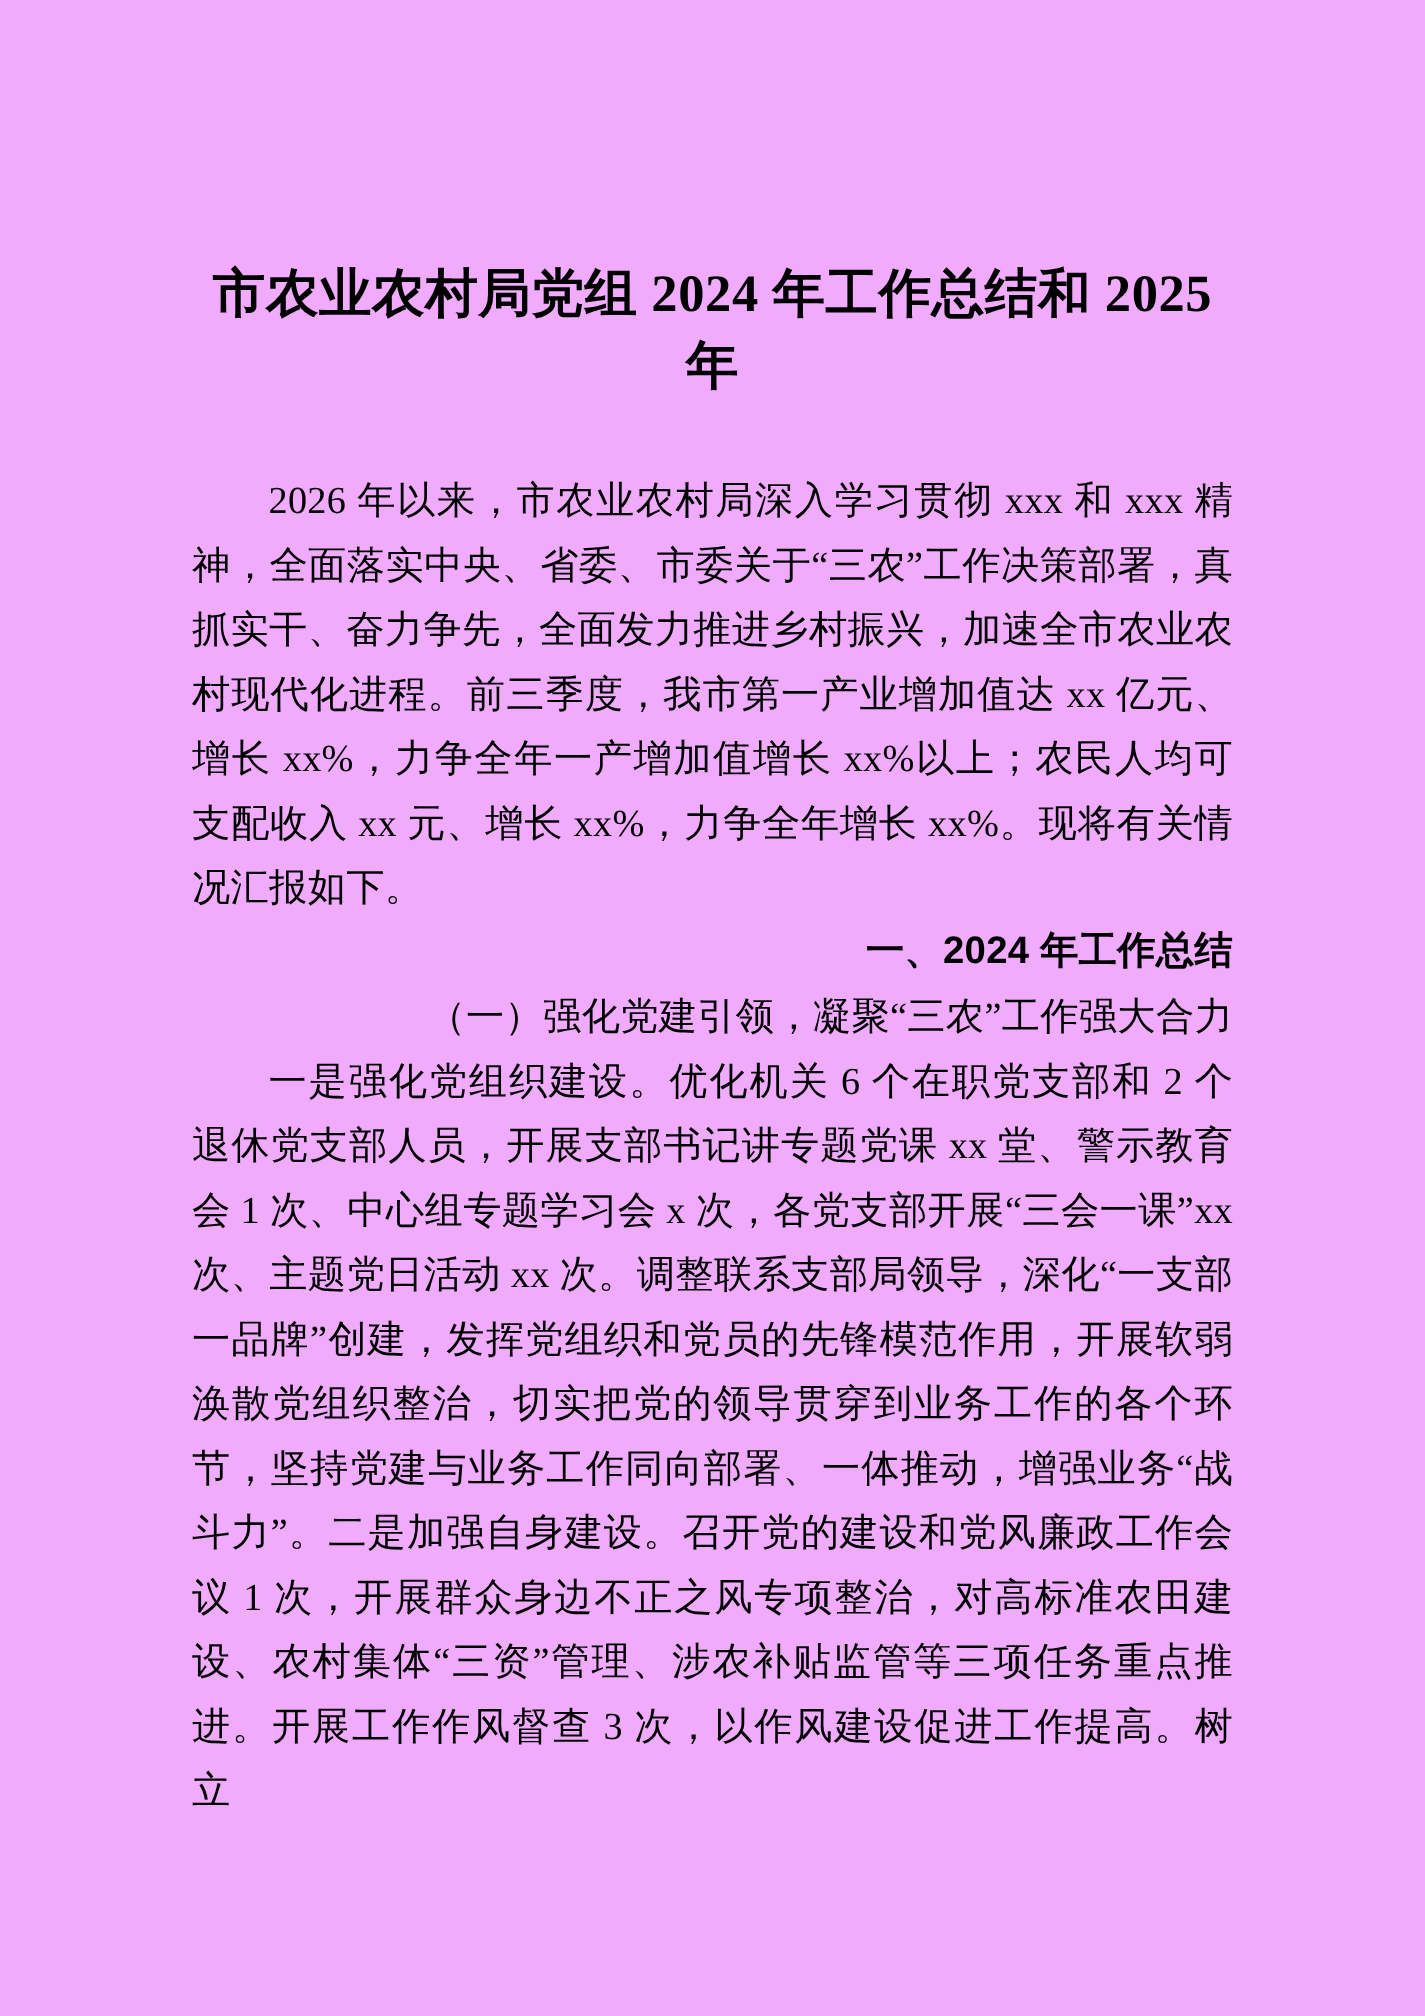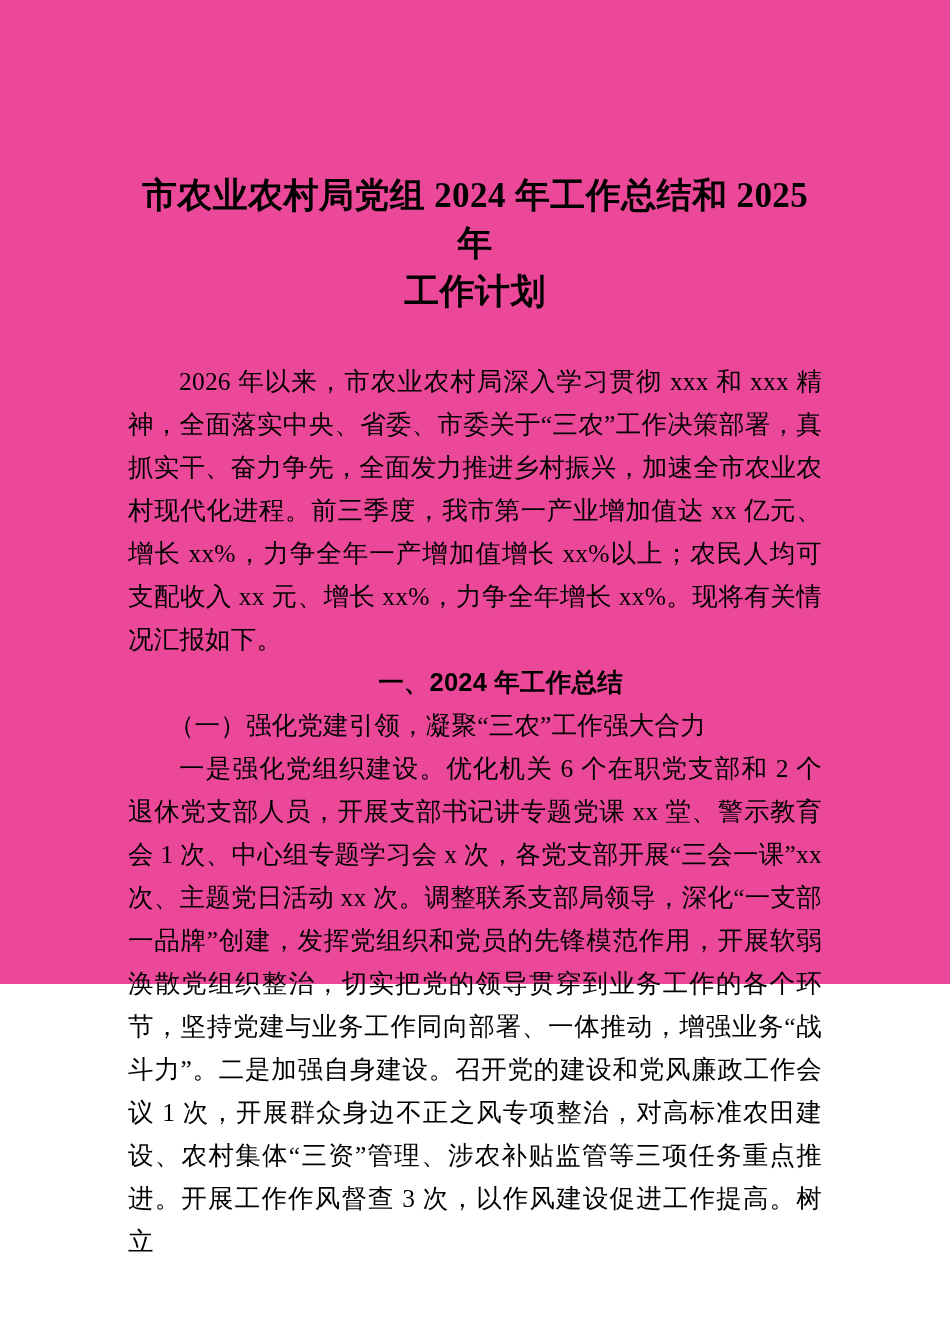--- a/index.html
+++ b/index.html
@@ -12,22 +12,22 @@
     height: 1344px;
     overflow: hidden;
     font-family: "Liberation Serif", "DejaVu Serif", serif;
     color: #000000;
     -webkit-font-smoothing: antialiased;
   }
 
   .page {
     position: relative;
     width: 950px;
-    height: 984px;
-    background: #ec4899;
+    height: 1344px;
+    background: #f0abfc;
     box-sizing: border-box;
   }
 
   .content {
     position: absolute;
     left: 128px;
     top: 0;
     width: 694px;
   }
 
@@ -63,47 +63,46 @@
   }
 
   
   p.heading-1 {
     margin: 0;
     font-family: "Liberation Sans", "DejaVu Sans", sans-serif;
     font-weight: bold;
     font-size: 25.5px;
     line-height: 43px;
     text-indent: 2em;
-    text-align: center;
+    text-align: right;
     letter-spacing: 0.2px;
     color: #000000;
   }
 
   
   p.heading-2 {
     margin: 0;
     font-family: "Liberation Serif", "DejaVu Serif", serif;
     font-weight: normal;
     font-size: 25.5px;
     line-height: 43px;
     text-indent: 1.6em;
-    text-align: left;
+    text-align: right;
     letter-spacing: 0.2px;
     color: #000000;
   }
 </style>
 </head>
 <body>
 
 <div class="page">
   <div class="content">
 
     <h1 class="doc-title">
       <span>市农业农村局党组 2024 年工作总结和 2025 年</span><br>
-      <span>工作计划</span>
     </h1>
 
     <div class="body-block">
 
       <p class="para">2026 年以来，市农业农村局深入学习贯彻 xxx 和 xxx 精神，全面落实中央、省委、市委关于“三农”工作决策部署，真抓实干、奋力争先，全面发力推进乡村振兴，加速全市农业农村现代化进程。前三季度，我市第一产业增加值达 xx 亿元、增长 xx%，力争全年一产增加值增长 xx%以上；农民人均可支配收入 xx 元、增长 xx%，力争全年增长 xx%。现将有关情况汇报如下。</p>
 
       <p class="heading-1">一、2024 年工作总结</p>
 
       <p class="heading-2">（一）强化党建引领，凝聚“三农”工作强大合力</p>
 

